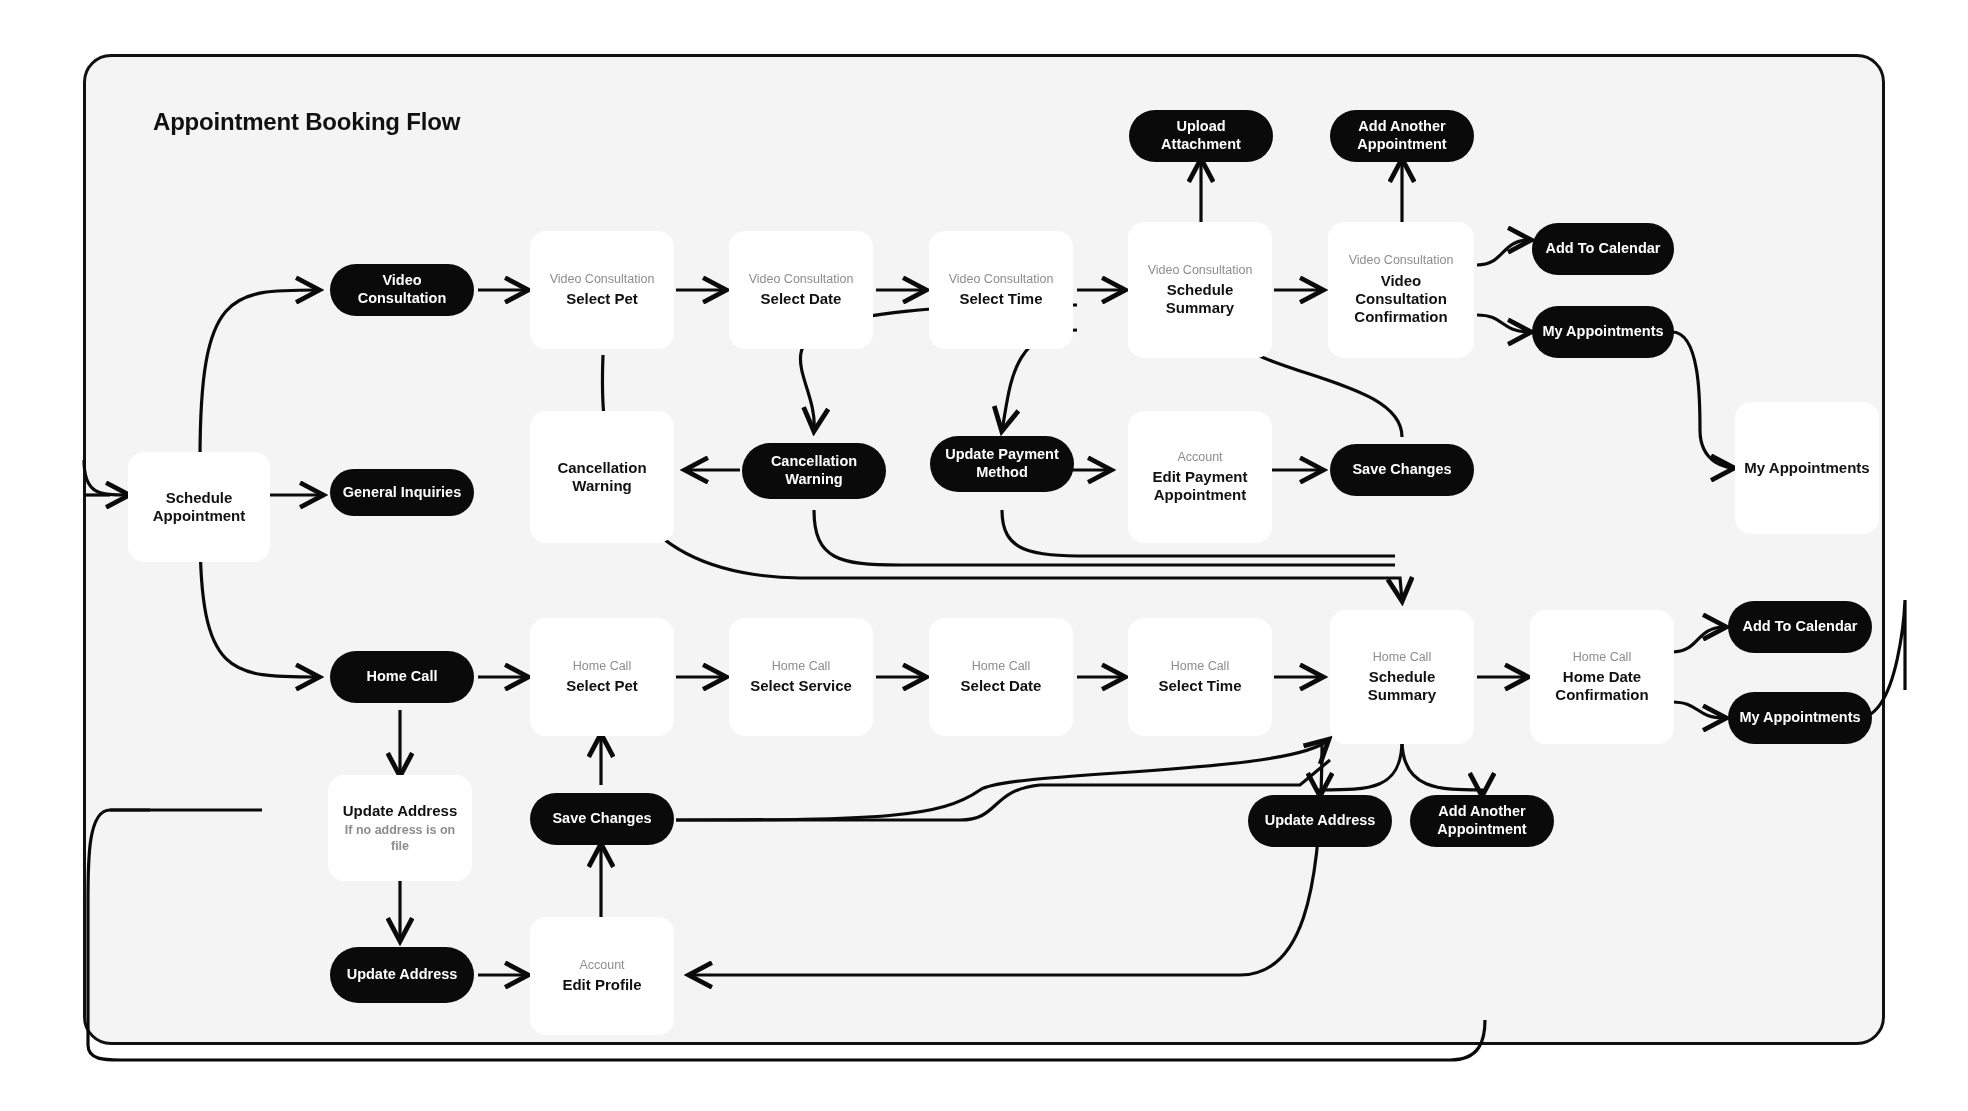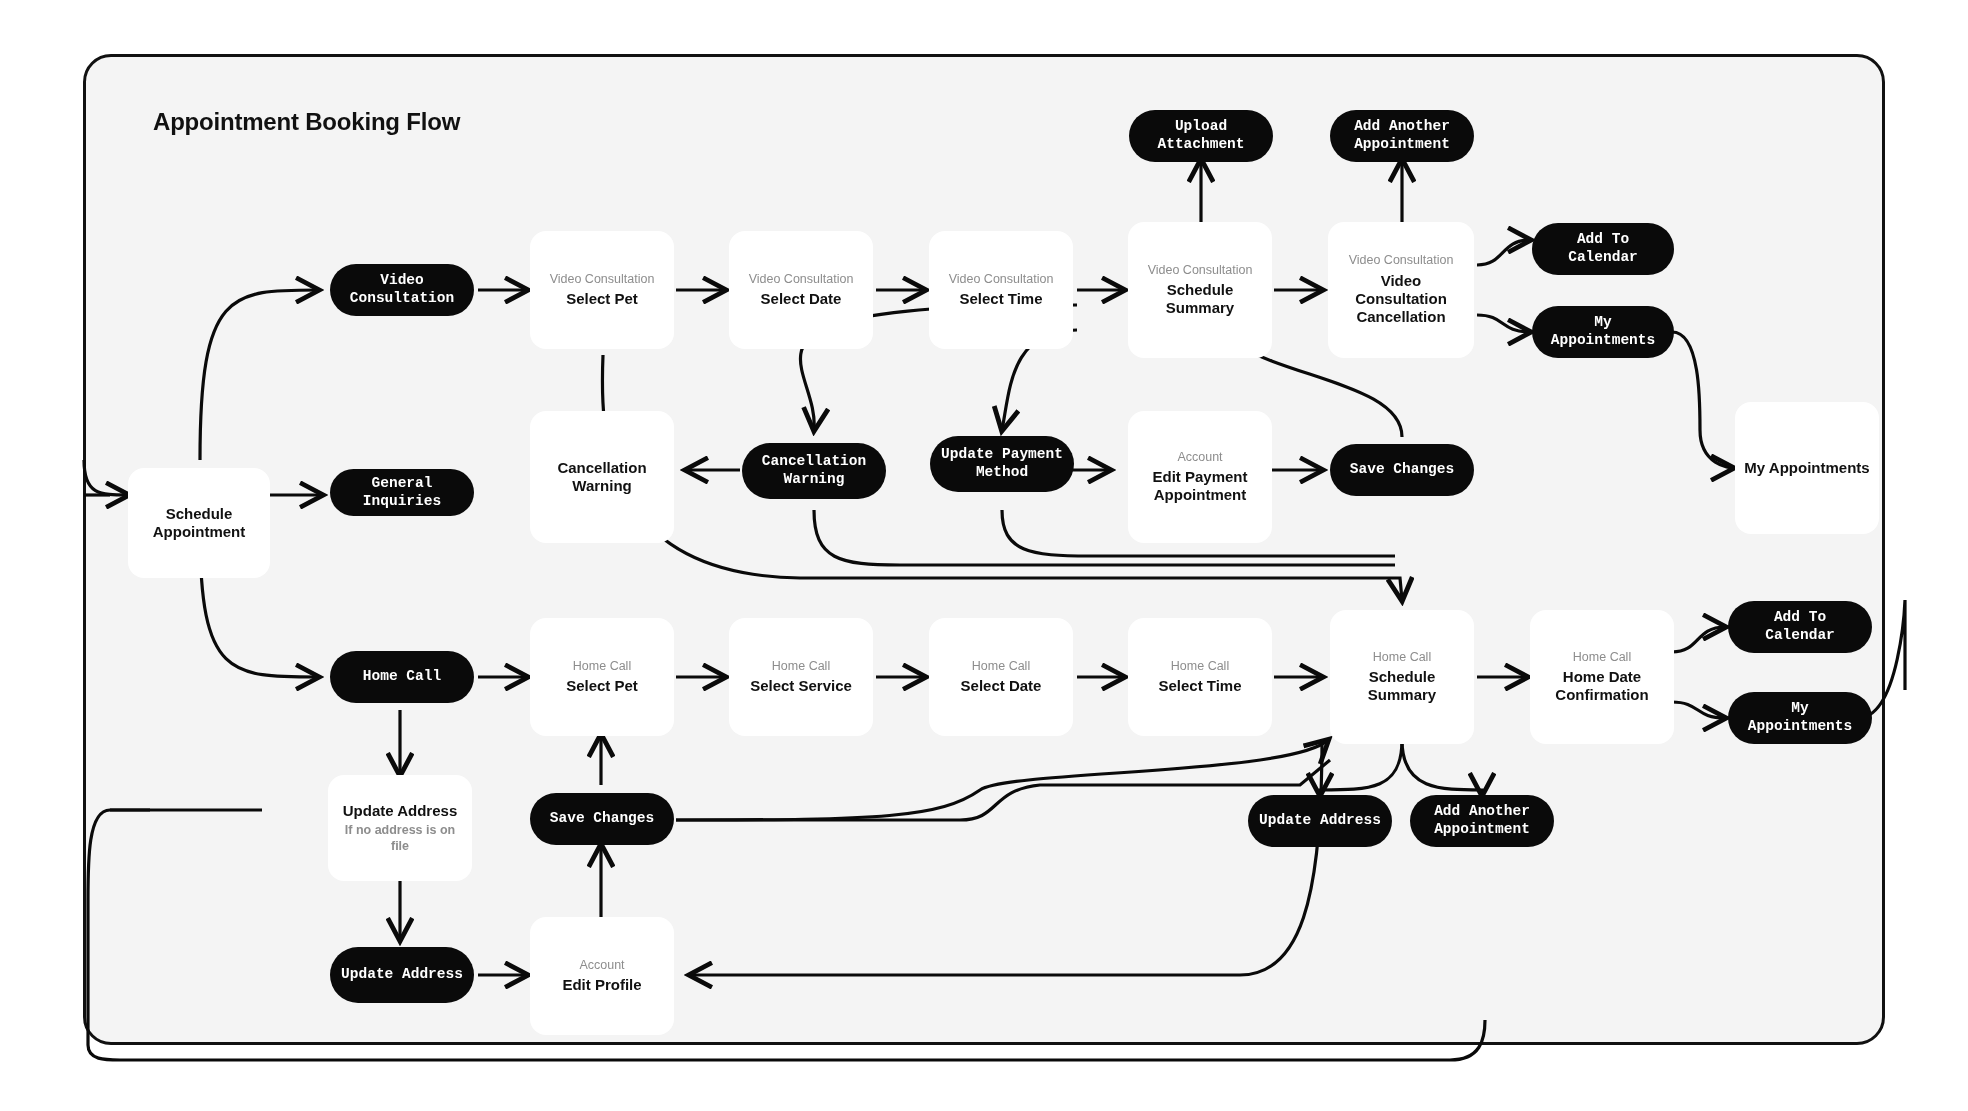--- a/index.html
+++ b/index.html
@@ -59,21 +59,20 @@
     border-radius: 16px;
     padding: 6px 8px;
   }
   .pill {
     background: #0a0a0a;
     color: #ffffff;
     border-radius: 999px;
     font-weight: bold;
     font-size: 14.5px;
     padding: 4px 10px;
-    font-family: Liberation Mono, monospace;
   }
   .eyebrow {
     font-size: 12.5px;
     color: #8d8d8d;
     font-weight: normal;
     margin-bottom: 3px;
   }
   .maintext {
     font-size: 15px;
     font-weight: bold;
@@ -173,21 +172,21 @@
       <path d="M676,820 L960,820 C1000,820 990,790 1040,785 L1300,785 L1330,760" marker-end="none"></path>
       <path d="M676,820 C880,820 940,818 980,790 C1010,770 1290,775 1328,740"></path>
 
       <path d="M1322,740 C1322,900 1300,975 1240,975 L690,975"></path>
 
       <path d="M150,810 L110,810 C88,810 88,860 88,900 L88,1045 C88,1060 105,1060 120,1060 L1450,1060 C1480,1060 1485,1040 1485,1020" marker-end="none"></path>
       <path d="M262,810 L110,810" marker-end="none"></path>
     </g>
   </svg>
 
-  <div class="node card" style="left:128px; top:468px; width:142px; height:110px;align-items:flex-end;">
+  <div class="node card" style="left:128px; top:452px; width:142px; height:110px;align-items:flex-end;">
     <span class="plainlabel">Schedule Appointment</span>
   </div>
 
   <div class="node pill" style="left:330px; top:264px; width:144px; height:52px;">
     <span>Video Consultation</span>
   </div>
 
   <div class="node pill" style="left:330px; top:469px; width:144px; height:47px;">
     <span>General Inquiries</span>
   </div>
@@ -211,21 +210,21 @@
     <span class="maintext">Select Time</span>
   </div>
 
   <div class="node card" style="left:1128px; top:222px; width:144px; height:136px;">
     <span class="eyebrow">Video Consultation</span>
     <span class="maintext">Schedule Summary</span>
   </div>
 
   <div class="node card" style="left:1328px; top:222px; width:146px; height:136px;">
     <span class="eyebrow">Video Consultation</span>
-    <span class="maintext">Video Consultation Cancellation</span>
+    <span class="maintext">Video Consultation Confirmation</span>
   </div>
 
   <div class="node pill" style="left:1129px; top:110px; width:144px; height:52px;">
     <span>Upload Attachment</span>
   </div>
 
   <div class="node pill" style="left:1330px; top:110px; width:144px; height:52px;">
     <span>Add Another Appointment</span>
   </div>
 

